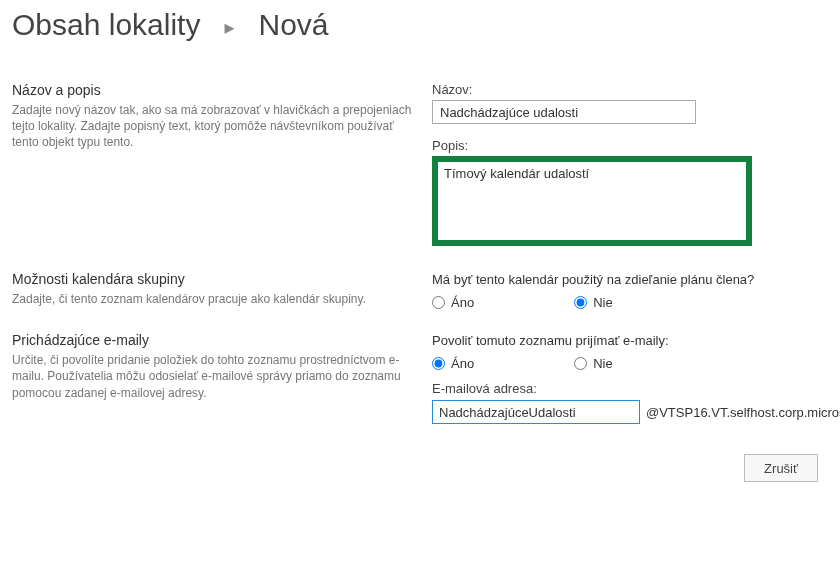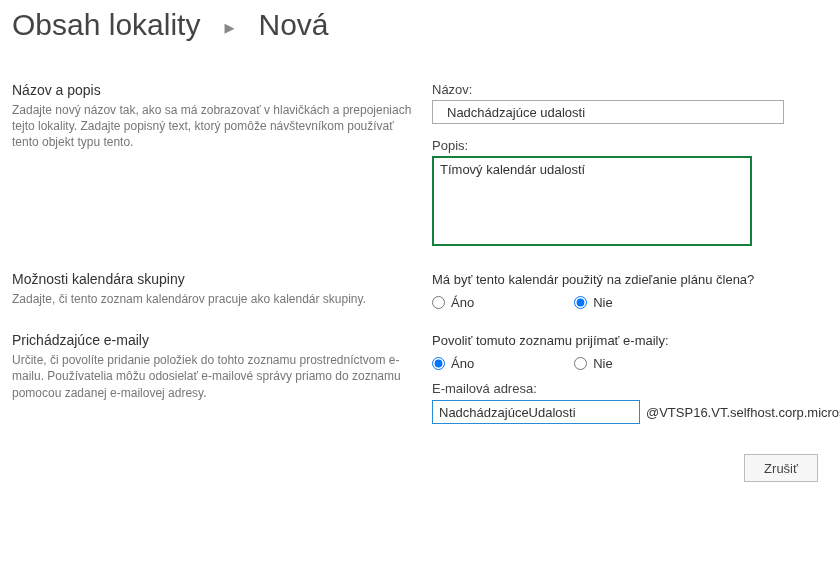--- a/index.html
+++ b/index.html
@@ -62,32 +62,32 @@
     font-size: 13px;
     color: #333;
   }
   .field-label {
     display: block;
     margin-bottom: 3px;
     font-size: 13px;
     color: #444;
   }
   input[type="text"].txt {
-    width: 352px;
+    width: 264px;
     height: 24px;
     border: 1px solid #aaa;
     font-size: 13px;
-    padding: 2px 14px;
+    padding: 2px 7px;
     color: #333;
     font-family: inherit;
   }
   textarea.txt {
     width: 320px;
     height: 90px;
-    border: 2px solid #15803d;
+    border: 6px solid #15803d;
     font-size: 13px;
     padding: 4px 6px;
     color: #333;
     resize: none;
     font-family: inherit;
   }
   .radio-row {
     display: flex;
     gap: 100px;
     margin-top: 6px;

